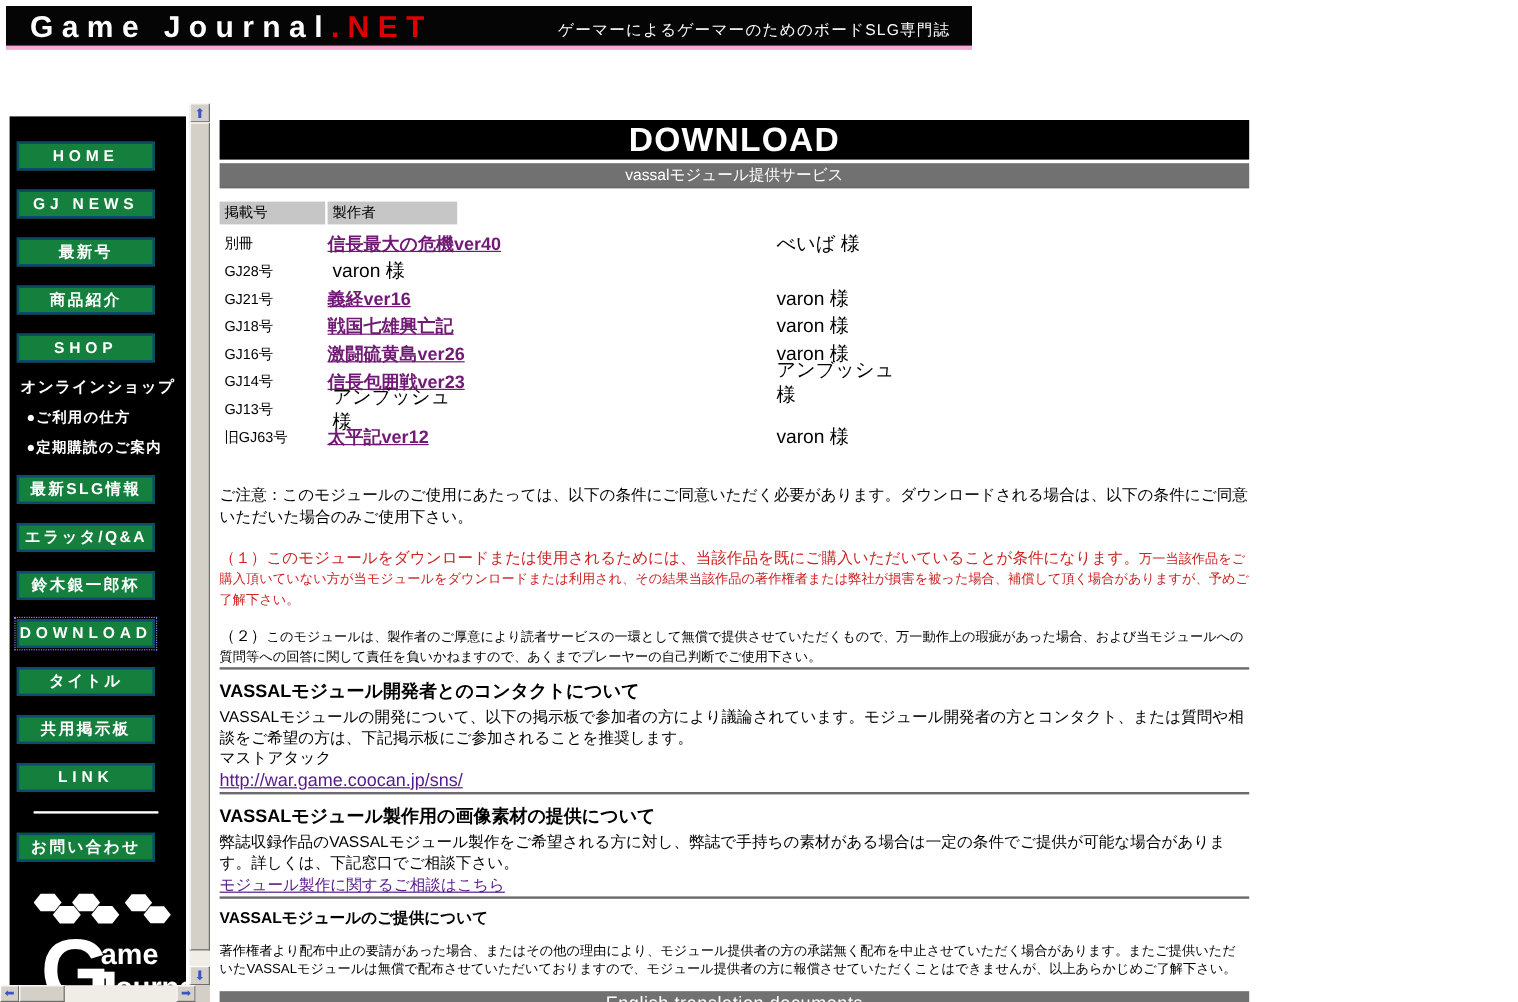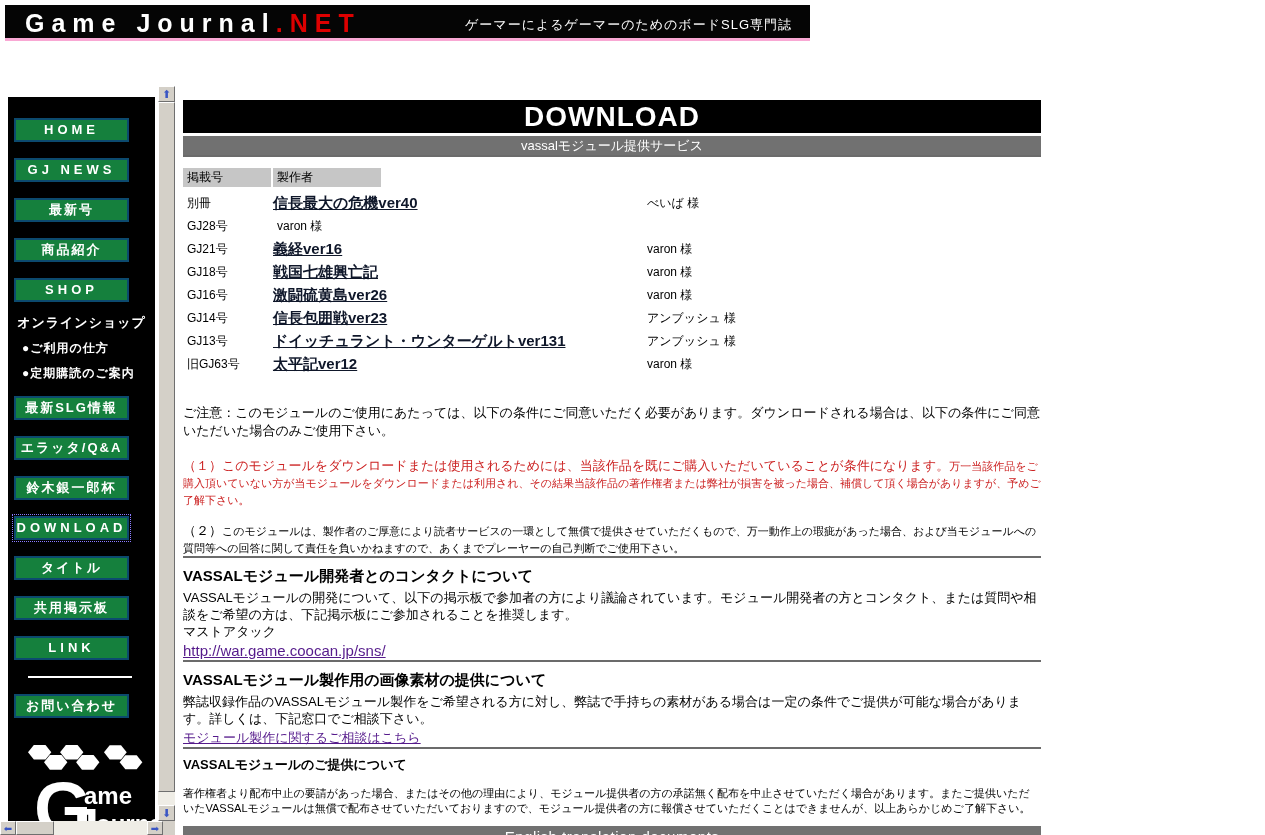--- a/index.html
+++ b/index.html
@@ -65,24 +65,24 @@
   .rule-1 { margin-top: 12px; }
 
   
   .mod-table { margin-top: 11px; }
   .t-head { display: flex; height: 19px; margin-bottom: 5px; }
   .t-head .cell { background: #c6c6c6; font-size: 12px; line-height: 19px; padding-left: 4px;
     margin-right: 2px; }
   .t-row { display: flex; height: 23px; align-items: center; }
   .col-issue { width: 90px; font-size: 12px; padding-left: 4px; }
   .col-title { width: 370px; font-size: 15px; font-weight: bold; }
-  .col-author { width: 108px; font-size: 12px; padding-left: 4px; }
+  .col-author { width: 108px; font-size: 16px; padding-left: 4px; }
   .t-head .col-issue { width: 88px; }
   .t-head .col-title { width: 369px; }
-  .mod-link { color: #0f172a; text-decoration: underline; cursor: pointer; }
+  .mod-link { color: #701a75; text-decoration: underline; cursor: pointer; }
 
   
   .notice { margin-top: 28px; font-size: 13px; line-height: 18px; }
   .terms-1 { margin-top: 17px; color: #cc2222; line-height: 16px; }
   .terms-1 .lead { font-size: 13px; }
   .terms-1 .rest { font-size: 11px; }
   .terms-2 { margin-top: 14px; line-height: 16px; }
   .terms-2 .lead { font-size: 13px; }
   .terms-2 .rest { font-size: 11px; }
   .rule-2 { margin-top: 12px; }
@@ -207,21 +207,20 @@
       <div class="col-title"><a class="mod-link">激闘硫黄島ver26</a></div>
       <div class="col-author">varon 様</div>
     </div>
     <div class="t-row">
       <div class="col-issue">GJ14号</div>
       <div class="col-title"><a class="mod-link">信長包囲戦ver23</a></div>
       <div class="col-author">アンブッシュ 様</div>
     </div>
     <div class="t-row">
       <div class="col-issue">GJ13号</div>
-      <div class="col-title"><a class="mod-link">ドイッチュラント・ウンターゲルトver131</a></div>
       <div class="col-author">アンブッシュ 様</div>
     </div>
     <div class="t-row">
       <div class="col-issue">旧GJ63号</div>
       <div class="col-title"><a class="mod-link">太平記ver12</a></div>
       <div class="col-author">varon 様</div>
     </div>
   </div>
 
   <p class="notice">ご注意：このモジュールのご使用にあたっては、以下の条件にご同意いただく必要があります。ダウンロードされる場合は、以下の条件にご同意いただいた場合のみご使用下さい。</p>

